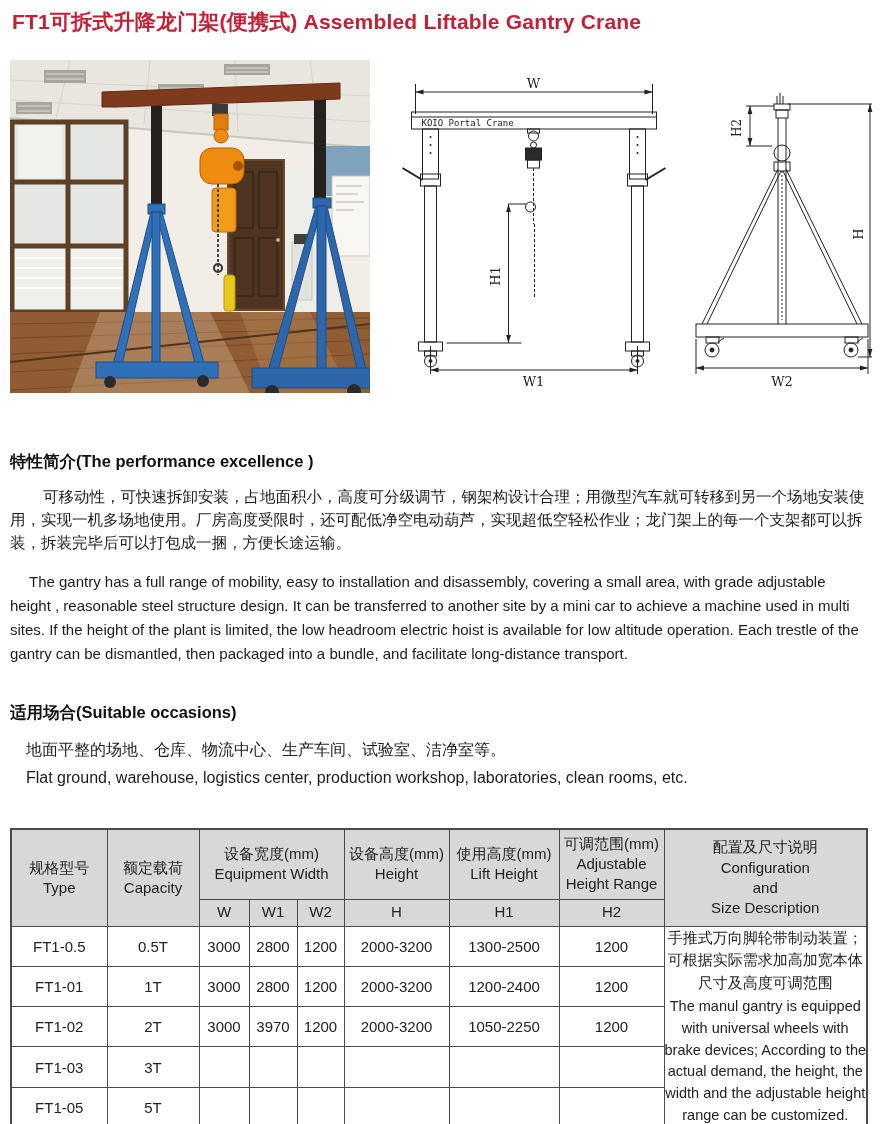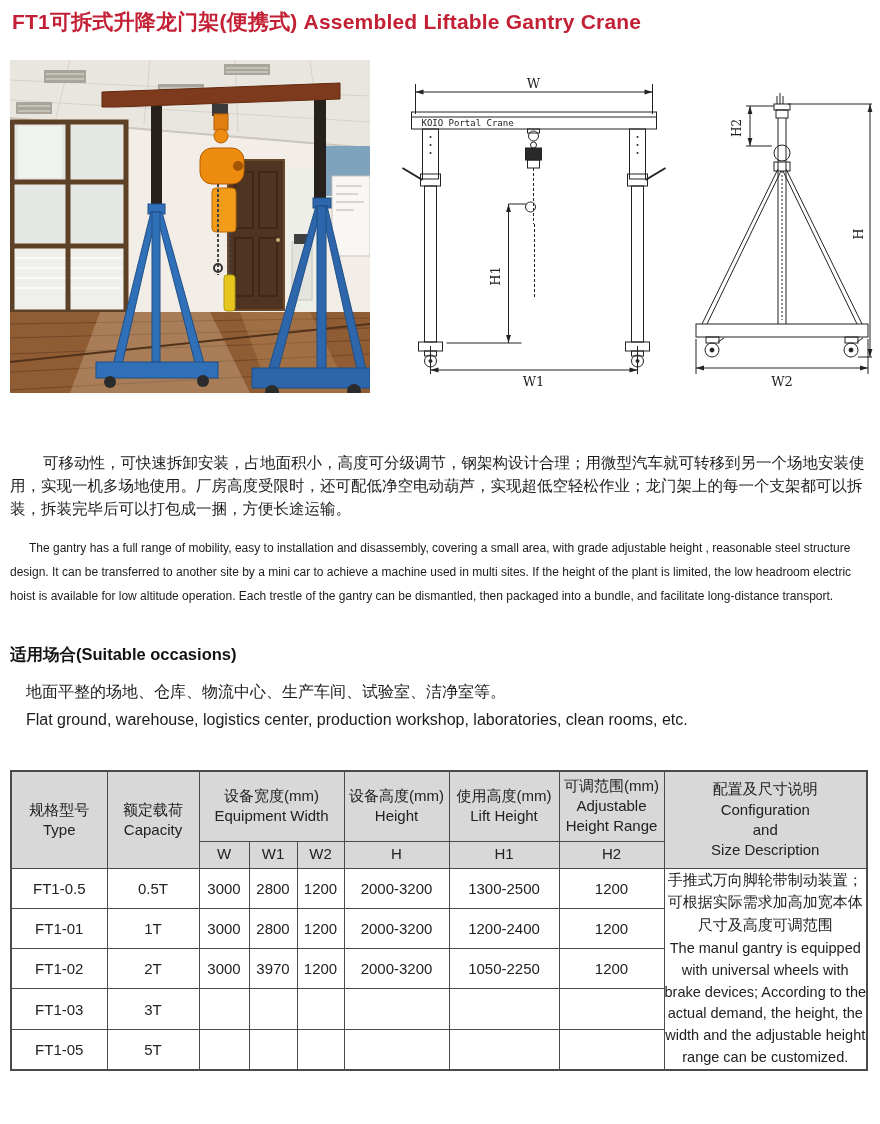--- a/index.html
+++ b/index.html
@@ -12,21 +12,21 @@
            letter-spacing: 0.2px; }
 
   .media-row { display: flex; align-items: flex-start; margin-top: 24px; }
   .photo { width: 360px; height: 333px; flex: none; display:block; }
   .front-drawing { width: 268px; height: 316px; flex: none; margin-left: 30px; margin-top: 14px; display:block;}
   .side-drawing  { width: 196px; height: 316px; flex: none; margin-left: 14px; margin-top: 14px; display:block;}
 
   .sec-heading { font-size: 16.5px; font-weight: bold; color: #111; margin: 0 0 0 0; }
   .features { margin-top: 58px; }
   .para-cn { font-size: 15.5px; line-height: 23px; margin: 12px 0 3px 0; text-indent: 33px; }
-  .para-en { font-size: 12px; line-height: 24px; margin: 16px 0 0 0; text-indent: 19px; }
+  .para-en { font-size: 15px; line-height: 24px; margin: 16px 0 0 0; text-indent: 19px; }
   .occasions { margin-top: 36px; }
   .occ-line { font-size: 16px; line-height: 24px; margin: 14px 0 0 16px; }
   .occ-line.en { margin-top: 4px; }
 
   table.spec { border-collapse: collapse; table-layout: fixed; width: 856px;
                margin-top: 38px; border: 2px solid #4a4a4a; }
   table.spec th, table.spec td { border: 1.5px solid #4a4a4a; text-align: center;
                vertical-align: middle; font-weight: normal; color: #222; padding: 0; }
   table.spec thead th { background: #d8d8d8; font-size: 15px; line-height: 1.35; }
   tr.hrow1 th { height: 70px; }
@@ -293,20 +293,21 @@
         <path d="M14 294 L22 291.6 L22 296.4 Z"></path>
           <path d="M186 294 L178 291.6 L178 296.4 Z"></path>
       </g>
       <text x="59" y="54" text-anchor="middle" font-size="12" font-family="DejaVu Serif, serif" transform="rotate(-90 59 54)">H2</text>
       <text x="181" y="160" text-anchor="middle" font-size="13" font-family="DejaVu Serif, serif" transform="rotate(-90 181 160)">H</text>
       <text x="100" y="312" text-anchor="middle" font-size="13" font-family="DejaVu Serif, serif">W2</text>
     </svg>
   </div>
 
   <section class="features">
+    <h2 class="sec-heading">特性简介(The performance excellence )</h2>
     <p class="para-cn">可移动性，可快速拆卸安装，占地面积小，高度可分级调节，钢架构设计合理；用微型汽车就可转移到另一个场地安装使用，实现一机多场地使用。厂房高度受限时，还可配低净空电动葫芦，实现超低空轻松作业；龙门架上的每一个支架都可以拆装，拆装完毕后可以打包成一捆，方便长途运输。</p>
     <p class="para-en">The gantry has a full range of mobility, easy to installation and disassembly, covering a small area,  with grade adjustable height , reasonable steel structure design. It can be transferred to another site by a mini car to achieve a machine used in multi sites.  If the height of the plant is limited,  the low headroom electric hoist  is available for  low  altitude  operation.  Each trestle of the gantry can be dismantled, then packaged into a bundle, and facilitate long-distance transport.</p>
   </section>
 
   <section class="occasions">
     <h2 class="sec-heading">适用场合(Suitable occasions)</h2>
     <p class="occ-line cn">地面平整的场地、仓库、物流中心、生产车间、试验室、洁净室等。</p>
     <p class="occ-line en">Flat ground, warehouse, logistics center, production workshop, laboratories, clean rooms, etc.</p>
   </section>
 

